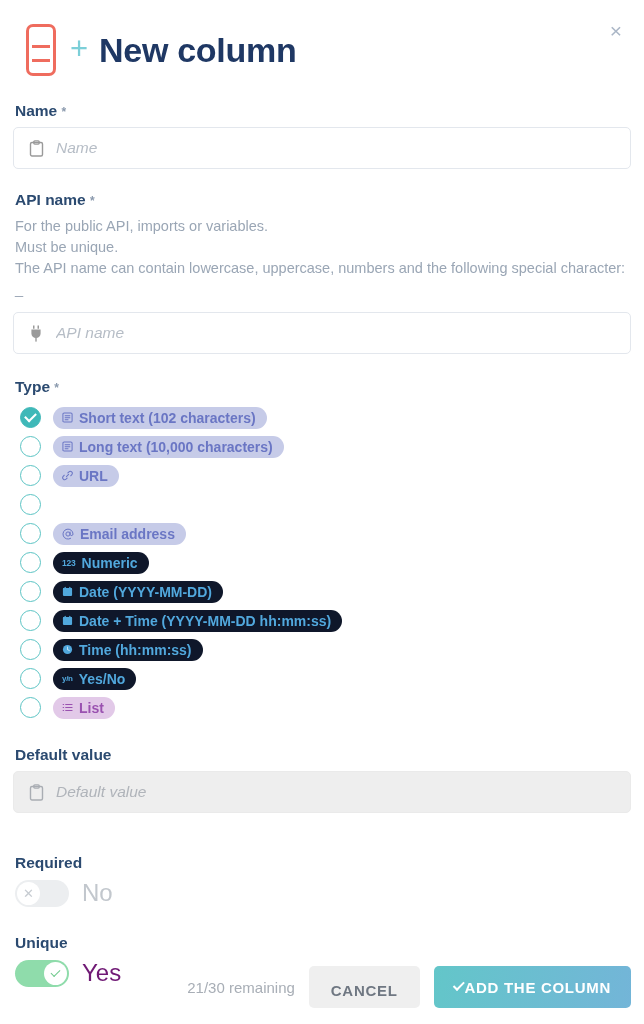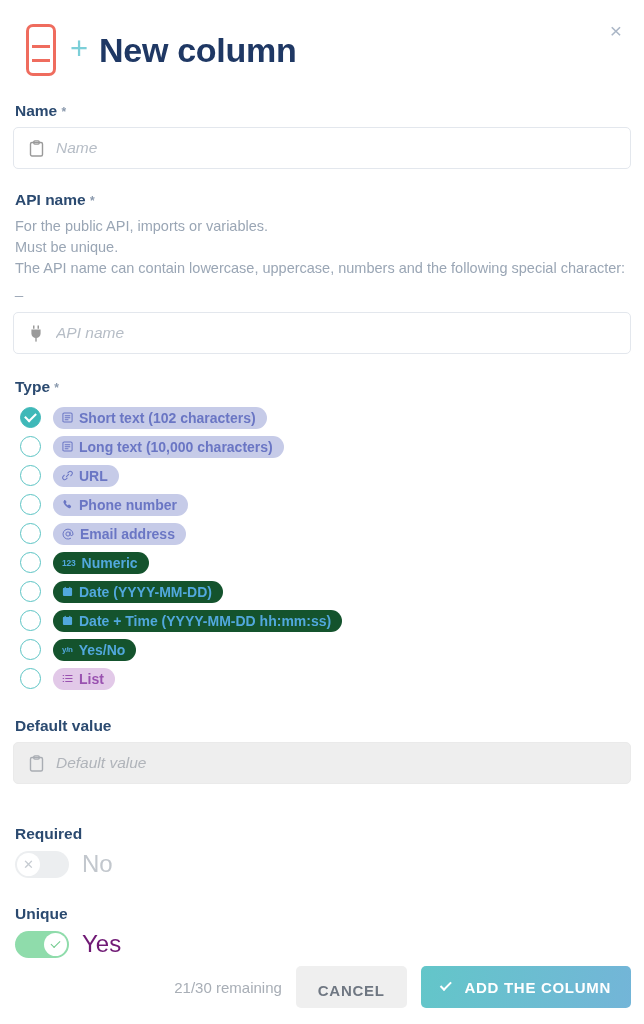--- a/index.html
+++ b/index.html
@@ -169,21 +169,21 @@
     white-space: nowrap;
     cursor: pointer;
   }
   .pill .pico {
     margin-right: 6px;
     display: inline-flex;
     align-items: center;
     font-size: 12px;
   }
   .pill.violet { background: #c6cbe8; color: #6a76c4; }
-  .pill.blue   { background: #14532d; color: #51a8dd; }
+  .pill.blue   { background: #0f172a; color: #51a8dd; }
   .pill.purple { background: #e2c9e8; color: #9a52b0; }
   .pill .yn-glyph {
     font-size: 8px;
     font-weight: 700;
     letter-spacing: -0.3px;
     margin-right: 6px;
   }
   .pill .num-glyph {
     font-size: 8.5px;
     font-weight: 700;
@@ -260,21 +260,20 @@
     border-radius: 5px;
     height: 42px;
     padding: 0 20px;
     font-family: "Liberation Sans", sans-serif;
     font-size: 15px;
     font-weight: 700;
     letter-spacing: 0.7px;
     cursor: pointer;
     display: flex;
     align-items: center;
-    gap: 13px;
     text-align: center;
   }
   .btn-add .chk {
     width: 11px; height: 6px;
     border-left: 2px solid #ffffff;
     border-bottom: 2px solid #ffffff;
     transform: rotate(-45deg) translate(1px, -2px);
   }
 
   .mt-name      { margin-top: 10px; }
@@ -376,28 +375,20 @@
               <path d="M6.4 3.2 7.6 2a2.2 2.2 0 0 1 3.1 3.1L9.5 6.3"></path>
               <path d="M5.6 8.8 4.4 10a2.2 2.2 0 0 1-3.1-3.1L2.5 5.7"></path>
             </svg>
         </span>
         <span>URL</span>
       </div>
     </div>
 
     <div class="type-row">
       <div class="radio"></div>
-      <div class="pill violet">
-        <span class="pico">
-          <svg width="11" height="11" viewBox="0 0 12 12" fill="currentColor">
-              <path d="M2.4 1.2a1 1 0 0 1 1.3.2l1 1.3a1 1 0 0 1-.1 1.3l-.6.6a7 7 0 0 0 2.4 2.4l.6-.6a1 1 0 0 1 1.3-.1l1.3 1a1 1 0 0 1 .2 1.3l-.6.9a1.3 1.3 0 0 1-1.5.5C5.2 9.2 2.8 6.8 1.6 3.8a1.3 1.3 0 0 1 .5-1.5z"></path>
-            </svg>
-        </span>
-        <span>Phone number</span>
-      </div>
     </div>
 
     <div class="type-row">
       <div class="radio"></div>
       <div class="pill violet">
         <span class="pico">
           <svg width="12" height="12" viewBox="0 0 12 12" fill="none" stroke="currentColor" stroke-width="1">
               <circle cx="6" cy="6" r="2.1"></circle>
               <path d="M8.1 4v2.6a1.5 1.5 0 0 0 2.9-.6A5 5 0 1 0 8.6 10.4" stroke-linecap="round"></path>
             </svg>
@@ -437,20 +428,32 @@
               <rect x="1" y="2.2" width="10" height="8.8" rx="1.2"></rect>
               <rect x="1" y="2.2" width="10" height="2.6" rx="1.2"></rect>
               <rect x="3" y="0.8" width="1.2" height="2.4" rx="0.5"></rect>
               <rect x="7.8" y="0.8" width="1.2" height="2.4" rx="0.5"></rect>
             </svg>
         </span>
         <span>Date + Time (YYYY-MM-DD hh:mm:ss)</span>
       </div>
     </div>
 
+    <div class="type-row">
+      <div class="radio"></div>
+      <div class="pill blue">
+        <span class="pico">
+          <svg width="11" height="11" viewBox="0 0 12 12">
+              <circle cx="6" cy="6" r="5" fill="currentColor"></circle>
+              <path d="M6 3.2V6l2 1.2" stroke="#c3e2f4" stroke-width="1.1" fill="none" stroke-linecap="round"></path>
+            </svg>
+        </span>
+        <span>Time (hh:mm:ss)</span>
+      </div>
+    </div>
 
     <div class="type-row">
       <div class="radio"></div>
       <div class="pill blue">
         <span class="yn-glyph">y/n</span>
         <span>Yes/No</span>
       </div>
     </div>
 
     <div class="type-row">

